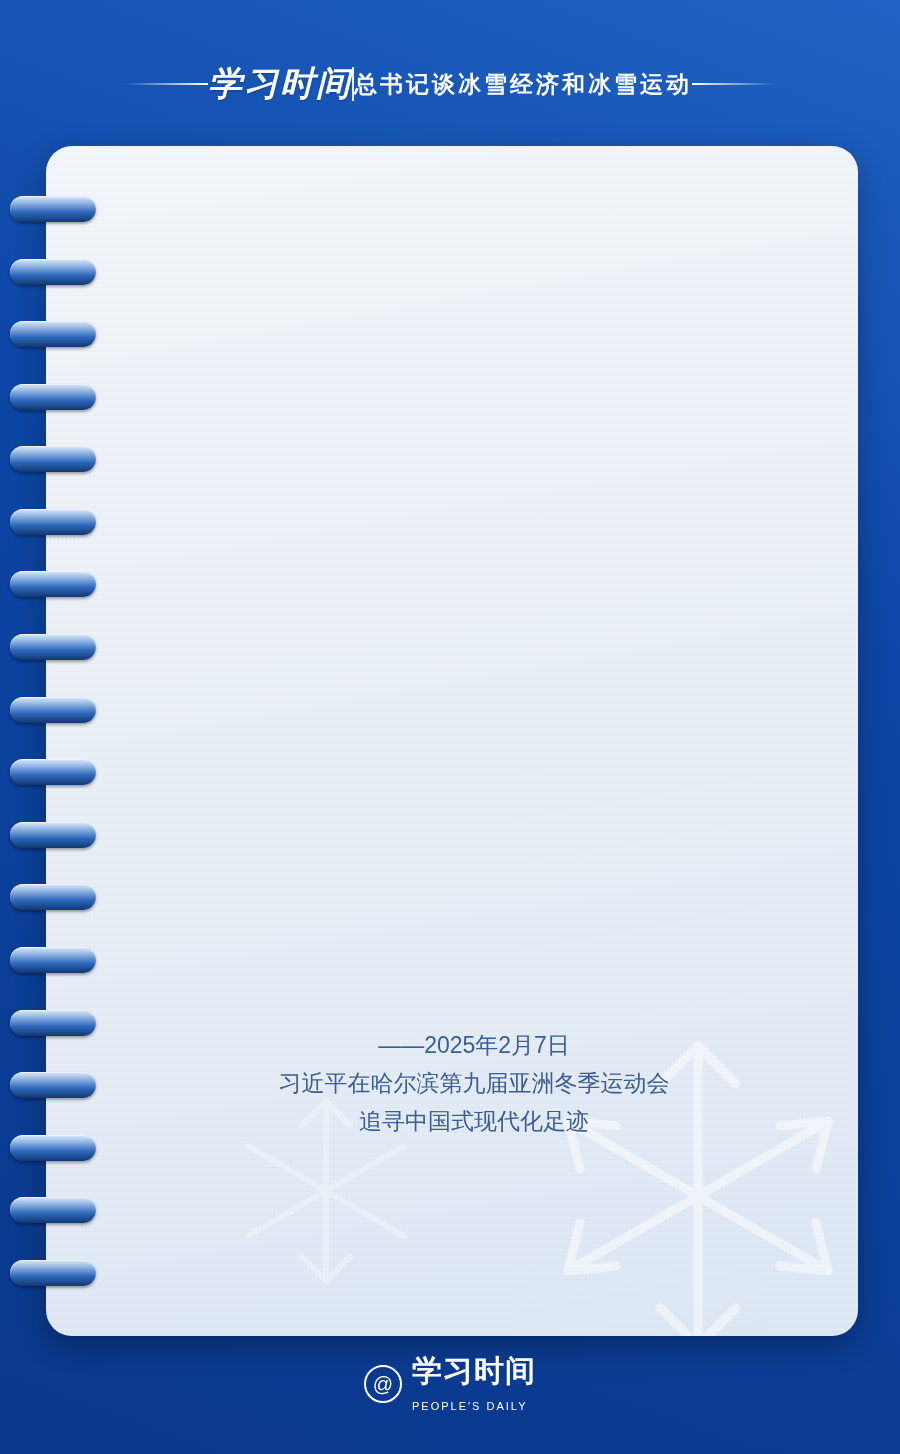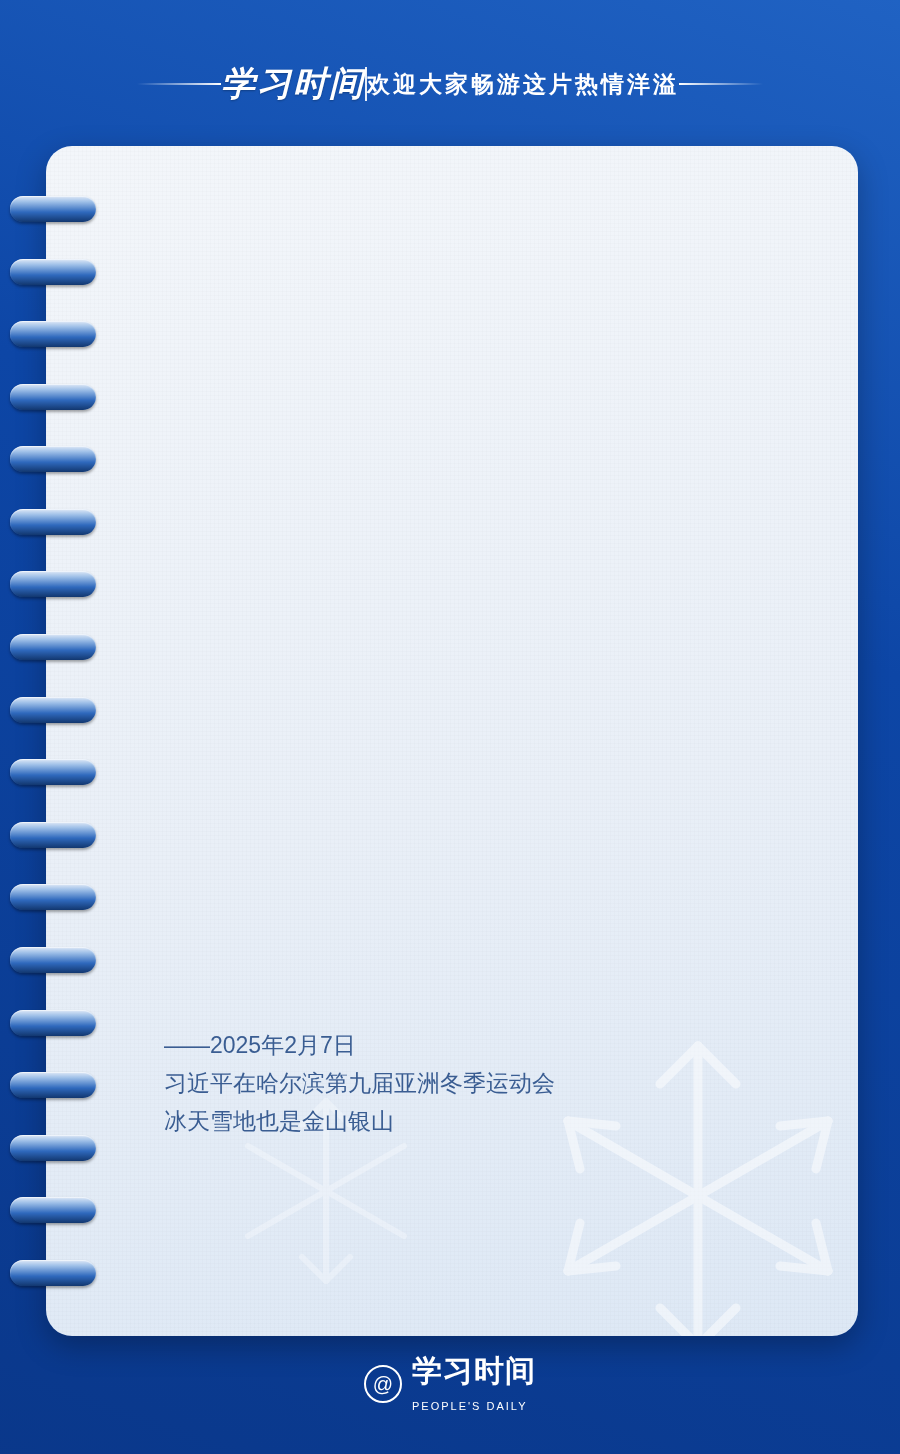--- a/index.html
+++ b/index.html
@@ -139,21 +139,21 @@
     letter-spacing: 0px;
     text-align: justify;
     text-shadow: 0 1px 0 rgba(255,255,255,0.6);
   }
 
   .attrib {
     position: absolute;
     right: 74px;
     top: 880px;
     width: 620px;
-    text-align: left;
+    text-align: center;
     color: #3a5d92;
     font-size: 23px;
     line-height: 38px;
     font-family: "Liberation Sans", sans-serif;
   }
 
   
   .footer {
     position: absolute;
     left: 0;
@@ -200,21 +200,21 @@
 </style>
 </head>
 <body>
 
 <div id="poster">
 
   <div class="header">
     <span class="rule"></span>
     <span class="brand">学习时间</span>
     <span class="divider-v"></span>
-    <span class="subtitle">欢迎大家畅游这片热情洋溢</span>
+    <span class="subtitle">总书记谈冰雪经济和冰雪运动</span>
     <span class="rule right"></span>
   </div>
 
   <div class="card">
 
     <svg class="snow" viewBox="0 0 520 430">
       <g stroke="#ffffff" stroke-width="9" stroke-linecap="round" fill="none" opacity="0.9">
         <g transform="translate(330,230)">
           <g>
             <line x1="0" y1="-150" x2="0" y2="150"></line>
@@ -248,21 +248,21 @@
           <line x1="0" y1="90" x2="-24" y2="66"></line>
           <line x1="0" y1="90" x2="24" y2="66"></line>
         </g>
       </g>
     </svg>
 
 
     <div class="attrib">
       <div>——2025年2月7日</div>
       <div>习近平在哈尔滨第九届亚洲冬季运动会</div>
-      <div>冰天雪地也是金山银山</div>
+      <div>追寻中国式现代化足迹</div>
     </div>
   </div>
 
   <div class="spiral">
     <span class="ring"></span>
     <span class="ring"></span>
     <span class="ring"></span>
     <span class="ring"></span>
     <span class="ring"></span>
     <span class="ring"></span>

